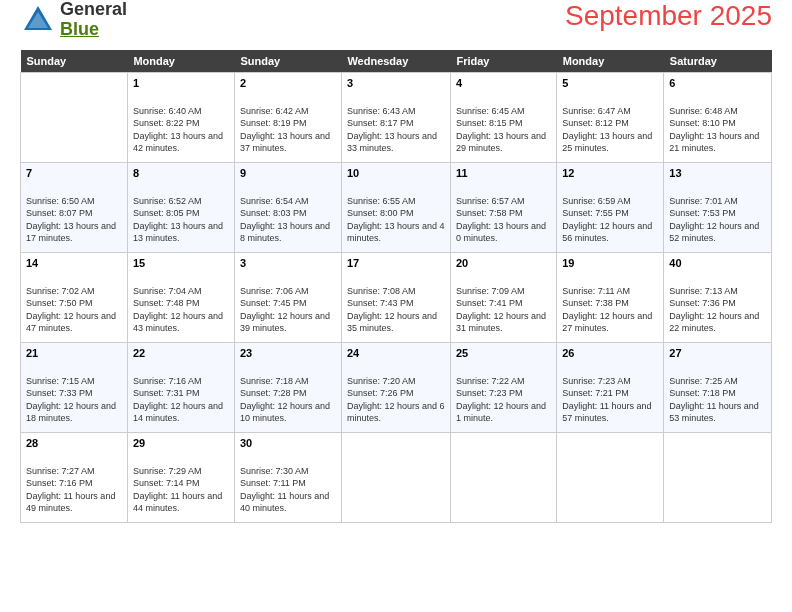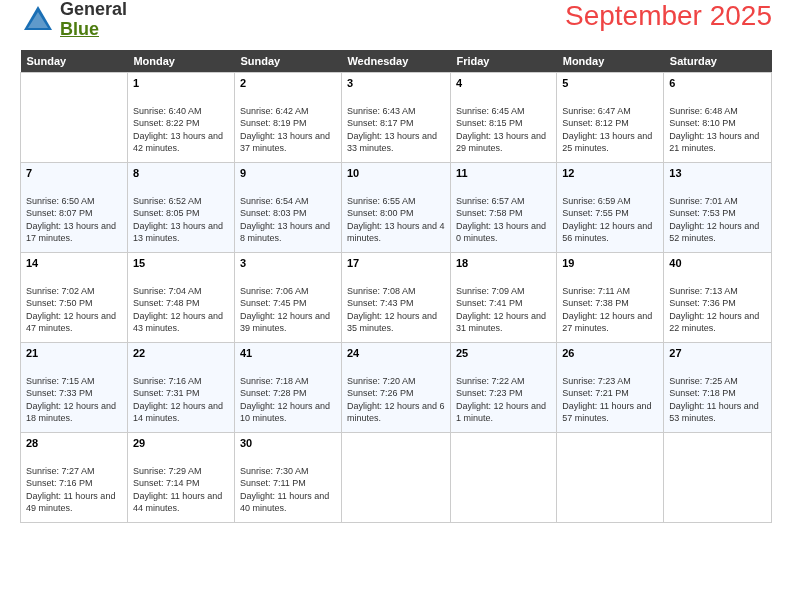--- a/index.html
+++ b/index.html
@@ -189,21 +189,21 @@
           </td>
           <td>
             <span class="day-num">3</span>
             <div class="day-detail">Sunrise: 7:06 AM<br>Sunset: 7:45 PM<br>Daylight: 12 hours and 39 minutes.</div>
           </td>
           <td>
             <span class="day-num">17</span>
             <div class="day-detail">Sunrise: 7:08 AM<br>Sunset: 7:43 PM<br>Daylight: 12 hours and 35 minutes.</div>
           </td>
           <td>
-            <span class="day-num">18</span>
+            <span class="day-num">20</span>
             <div class="day-detail">Sunrise: 7:09 AM<br>Sunset: 7:41 PM<br>Daylight: 12 hours and 31 minutes.</div>
           </td>
           <td>
             <span class="day-num">19</span>
             <div class="day-detail">Sunrise: 7:11 AM<br>Sunset: 7:38 PM<br>Daylight: 12 hours and 27 minutes.</div>
           </td>
           <td>
             <span class="day-num">40</span>
             <div class="day-detail">Sunrise: 7:13 AM<br>Sunset: 7:36 PM<br>Daylight: 12 hours and 22 minutes.</div>
           </td>
@@ -211,21 +211,21 @@
         <tr>
           <td>
             <span class="day-num">21</span>
             <div class="day-detail">Sunrise: 7:15 AM<br>Sunset: 7:33 PM<br>Daylight: 12 hours and 18 minutes.</div>
           </td>
           <td>
             <span class="day-num">22</span>
             <div class="day-detail">Sunrise: 7:16 AM<br>Sunset: 7:31 PM<br>Daylight: 12 hours and 14 minutes.</div>
           </td>
           <td>
-            <span class="day-num">41</span>
+            <span class="day-num">23</span>
             <div class="day-detail">Sunrise: 7:18 AM<br>Sunset: 7:28 PM<br>Daylight: 12 hours and 10 minutes.</div>
           </td>
           <td>
             <span class="day-num">24</span>
             <div class="day-detail">Sunrise: 7:20 AM<br>Sunset: 7:26 PM<br>Daylight: 12 hours and 6 minutes.</div>
           </td>
           <td>
             <span class="day-num">25</span>
             <div class="day-detail">Sunrise: 7:22 AM<br>Sunset: 7:23 PM<br>Daylight: 12 hours and 1 minute.</div>
           </td>

